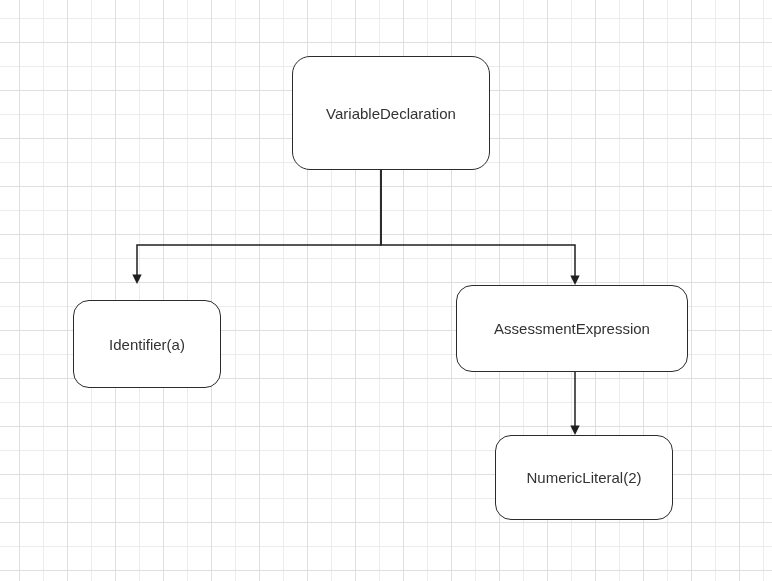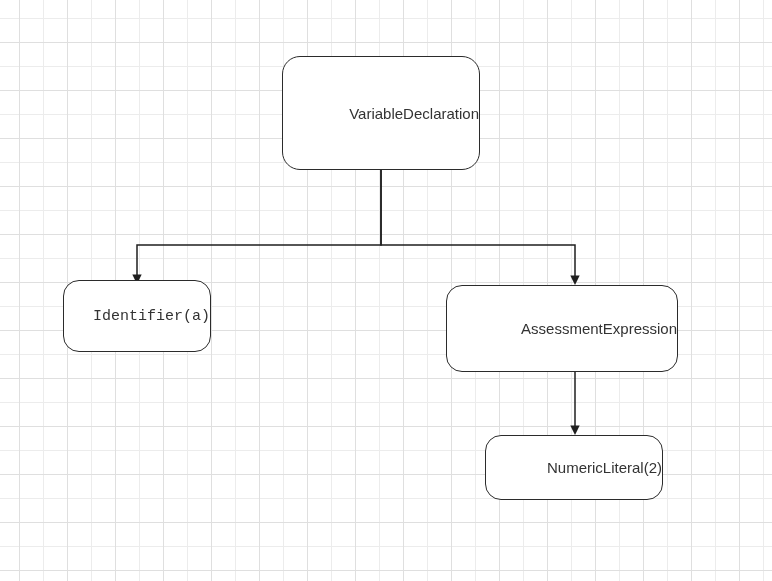--- a/index.html
+++ b/index.html
@@ -43,33 +43,34 @@
     fill: none;
   }
   .edges .arrowhead {
     fill: var(--connector);
     stroke: none;
   }
   .node {
     position: absolute;
     display: flex;
     align-items: center;
-    justify-content: flex-end;
+    justify-content: center;
     background: var(--node-fill);
     border: 1.5px solid var(--node-border);
     border-radius: 16px;
     color: var(--node-text);
     font-size: 15px;
     text-align: center;
     cursor: default;
+    margin-left: 10px;
   }
   .node-variable-declaration { left: 282px; top: 56px;  width: 198px; height: 114px; border-radius: 18px; }
-  .node-identifier           { left: 63px;  top: 280px; width: 148px; height: 72px; font-family: Liberation Mono, monospace; }
+  .node-identifier           { left: 63px;  top: 300px; width: 148px; height: 88px; }
   .node-assessment-expression{ left: 446px; top: 285px; width: 232px; height: 87px; }
-  .node-numeric-literal      { left: 485px; top: 435px; width: 178px; height: 65px; }
+  .node-numeric-literal      { left: 485px; top: 435px; width: 178px; height: 85px; }
 </style>
 </head>
 <body>
 
 <div class="canvas">
 
   <svg class="edges" viewBox="0 0 772 581" xmlns="http://www.w3.org/2000/svg">
 
     <g>
       <path class="edge-line" d="M381,170 L381,245 L137,245 L137,275"></path>

